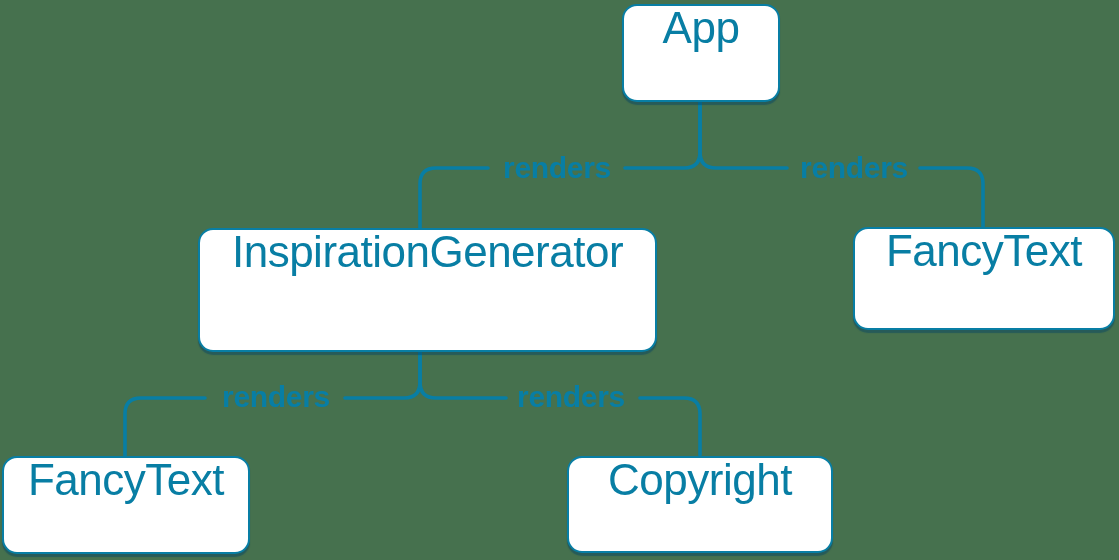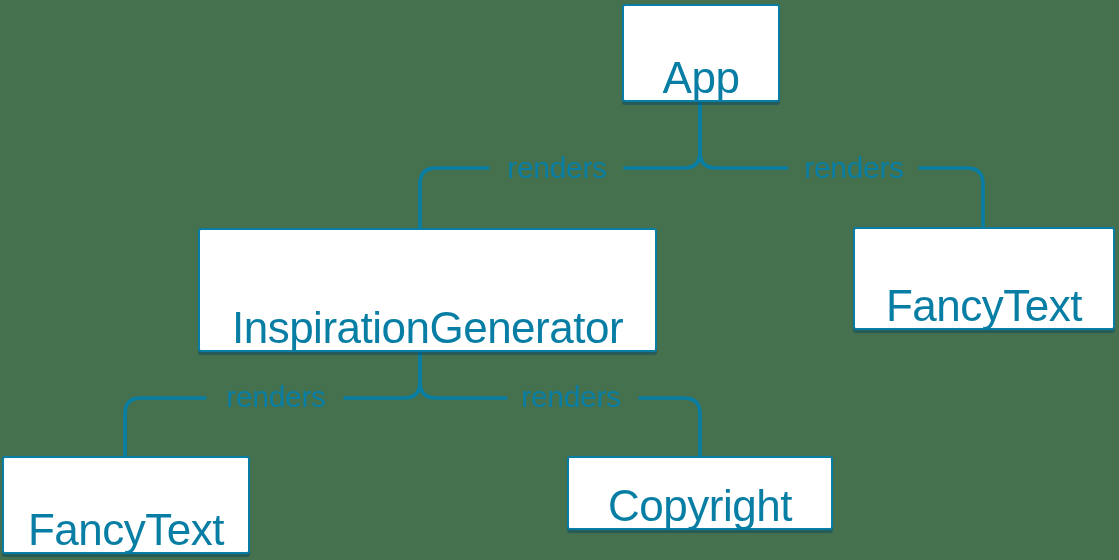--- a/index.html
+++ b/index.html
@@ -27,34 +27,34 @@
     fill: none;
     stroke: #087ea4;
     stroke-width: 3.6;
     stroke-linecap: round;
   }
   .edge-label {
     position: absolute;
     transform: translate(-50%, -50%);
     color: #087ea4;
     font-size: 30px;
-    font-weight: 400;
+    font-weight: 700;
     letter-spacing: -0.3px;
     white-space: nowrap;
     line-height: 1;
   }
   .node {
     position: absolute;
     box-sizing: border-box;
     background: #ffffff;
     border: 2.5px solid #087ea4;
-    border-radius: 3px;
+    border-radius: 15px;
     box-shadow: 0 3px 1px rgba(8, 70, 100, 0.5);
     display: flex;
-    align-items: flex-end;
+    align-items: flex-start;
     justify-content: center;
   }
   .node span {
     color: #087ea4;
     font-size: 44px;
     font-weight: 500;
     letter-spacing: -0.5px;
     white-space: nowrap;
     line-height: 1;
   }
@@ -85,17 +85,17 @@
   </div>
 
   <div class="node" style="left:853px; top:227px; width:262px; height:103px">
     <span>FancyText</span>
   </div>
 
   <div class="node" style="left:2px; top:456px; width:248px; height:98px">
     <span>FancyText</span>
   </div>
 
-  <div class="node" style="left:567px; top:456px; width:266px; height:74px">
+  <div class="node" style="left:567px; top:456px; width:266px; height:97px">
     <span>Copyright</span>
   </div>
 
 </div>
 
 </body></html>

